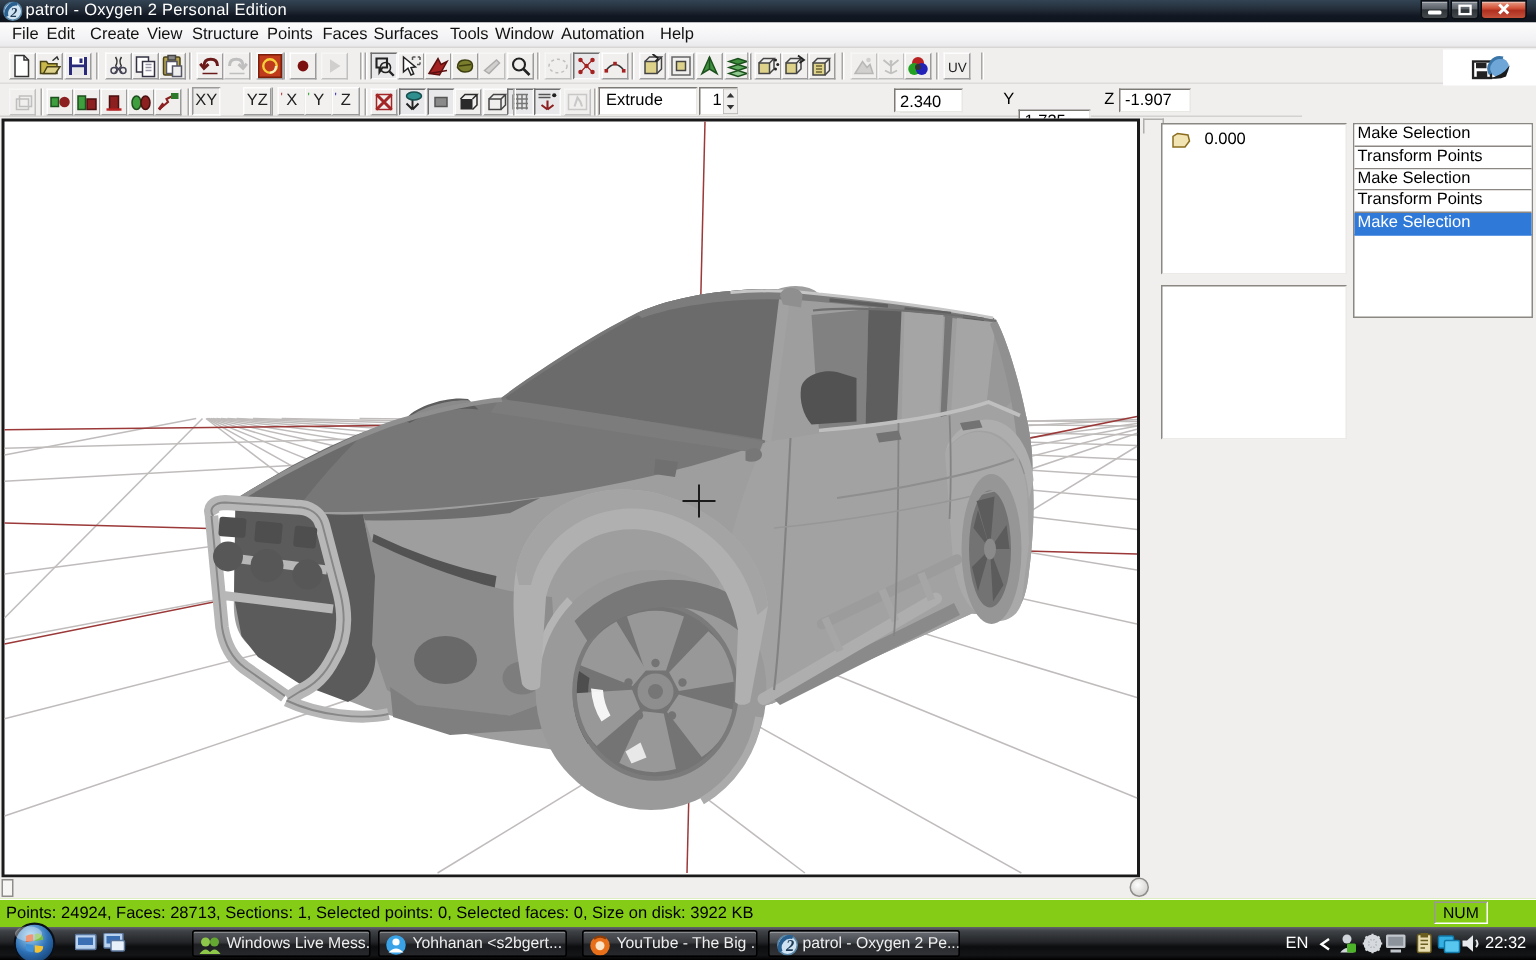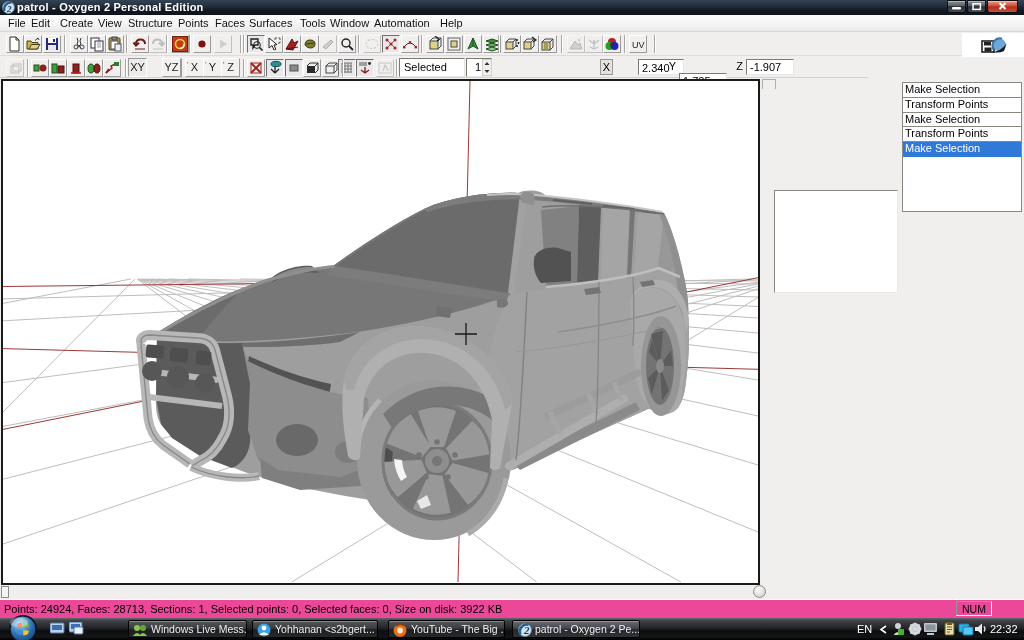--- a/index.html
+++ b/index.html
@@ -1,19 +1,19 @@
 <!DOCTYPE html>
 <html><head><meta charset="utf-8"><style>
 *{margin:0;padding:0;box-sizing:border-box}
 html,body{width:1024px;height:640px;overflow:hidden;font-family:"Liberation Sans",sans-serif}
 #app{position:absolute;left:0;top:0;width:1024px;height:640px;background:#f0efee}
 .abs{position:absolute}
 
 #title{left:0;top:0;width:1024px;height:15px;background:linear-gradient(180deg,#334454 0%,#242e3a 40%,#121823 70%,#0f141c 100%);}
-#title .txt{left:15px;top:1px;color:#fff;font-size:11px;font-weight:bold;letter-spacing:0.2px}
+#title .txt{left:15px;top:1px;color:#fff;font-size:11px;font-weight:normal;letter-spacing:0.2px}
 
 .wbtn{top:0;height:13px;border-radius:0 0 3px 3px;border:1px solid #0c0f14;box-shadow:inset 0 1px 0 rgba(255,255,255,.35)}
 #b-min{left:947px;width:19px;background:linear-gradient(180deg,#8a9097 0%,#5a6066 45%,#2e3338 50%,#43484d 100%)}
 #b-max{left:967px;width:19px;background:linear-gradient(180deg,#8a9097 0%,#5a6066 45%,#2e3338 50%,#43484d 100%)}
 #b-close{left:987px;width:31px;background:linear-gradient(180deg,#e8a08a 0%,#d4543a 40%,#b03020 55%,#c4513b 100%)}
 
 #menu{left:0;top:15px;width:1024px;height:17px;background:linear-gradient(180deg,#fdfdfe,#f2f1f3 70%,#e9e8ea);border-bottom:1px solid #d8d6d4;color:#111;font-size:11px}
 #menu span{position:absolute;top:2px}
 
 #tb1{left:0;top:33px;width:1024px;height:23px;background:#f0efee;border-bottom:1px solid #dddcda}
@@ -28,21 +28,21 @@
 
 #vp{left:1px;top:79px;width:759px;height:506px;background:#fff;border:2px solid #1a1a1a}
 
 #rpanel{left:762px;top:78px;width:262px;height:507px;background:#f0efee}
 .whitebox{position:absolute;background:#fff;border:1px solid;border-color:#8b8883 #eceae6 #eceae6 #8b8883}
 #plist{position:absolute;left:140px;top:4px;width:120px;height:130px;background:#fff;border:1px solid #8b8883}
 .prow{height:14.8px;border-bottom:1px solid #8b8883;font-size:11px;color:#000;padding-left:2px;line-height:13.5px;background:#fff;overflow:hidden;white-space:nowrap}
 .prow.sel{background:#2f7ad9;color:#fff;border-bottom:1px solid #2f7ad9}
 
 #hscroll{left:0;top:585px;width:1024px;height:14px;background:#f0efee}
-#status{left:0;top:599px;width:1024px;height:19px;background:#ec4899;border-top:1px solid #fff;font-size:11px;color:#000}
+#status{left:0;top:599px;width:1024px;height:19px;background:#84cc16;border-top:1px solid #fff;font-size:11px;color:#000}
 
 #task{left:0;top:618px;width:1024px;height:22px;background:linear-gradient(180deg,#63666a 0%,#3f4246 12%,#232528 45%,#0c0d0f 60%,#141517 85%,#000 100%)}
 .tkbtn{position:absolute;top:2px;height:18px;border-radius:2px;border:1px solid #000;background:linear-gradient(180deg,#55585d 0%,#3a3c40 45%,#1e1f22 55%,#27282b 100%);box-shadow:inset 0 1px 0 rgba(255,255,255,.3);color:#eeeeee;font-size:10.5px;white-space:nowrap;overflow:hidden}
 .tkbtn .lbl{position:absolute;left:22px;top:2px}
 .tray{color:#fff;font-size:11px}
 </style></head>
 <body>
 <div id="app">
 
   <div id="title" class="abs">
@@ -412,29 +412,29 @@
 <div class="tsep" style="left:125px"></div>
 <div class="tsep" style="left:243px"></div>
 <div class="tsep" style="left:342px"></div>
 <div class="tsep" style="left:396px"></div>
 <div class="xybtn" style="left:128px;width:19px;border-color:#9b9b9b #fdfdfd #fdfdfd #9b9b9b;background:#ecebea">XY</div>
 <div class="xybtn" style="left:163px;width:19px">XZ</div>
 <div class="xybtn" style="left:162px;width:19px">YZ</div>
 <div class="xybtn" style="left:185px;width:19px"><span style="position:absolute;left:1px;top:-3px;font-size:8px;color:#b92222">'</span><span style="color:#222">X</span></div>
 <div class="xybtn" style="left:203px;width:19px"><span style="position:absolute;left:1px;top:-3px;font-size:8px;color:#22a022">'</span><span style="color:#222">Y</span></div>
 <div class="xybtn" style="left:221px;width:19px"><span style="position:absolute;left:1px;top:-3px;font-size:8px;color:#2222b9">'</span><span style="color:#222">Z</span></div>
-    <div class="field" style="left:399px;top:1px;width:66px;height:19px;padding:2px 0 0 4px">Selected</div>
+    <div class="field" style="left:399px;top:1px;width:66px;height:19px;padding:2px 0 0 4px">Extrude</div>
     <div class="field" style="left:466px;top:1px;width:26px;height:19px;padding:2px 0 0 8px">1</div>
     <svg class="abs" style="left:482px;top:2px" width="10" height="17">
         <rect x="0" y="0" width="10" height="17" fill="#f0efee" stroke="#b5b3b0"></rect>
         <path d="M2.5 6 L5 3 L7.5 6 Z" fill="#333"></path>
         <path d="M2.5 11 L5 14 L7.5 11 Z" fill="#333"></path>
       </svg>
     <div class="abs" style="left:600px;top:2px;width:13px;height:16px;background:#e4e2df;border:1px solid #9a9894;font-size:11px;text-align:center;line-height:15px">X</div>
-    <div class="field" style="left:638px;top:2px;width:46px;height:16px;padding:2px 0 0 3px">2.340</div>
+    <div class="field" style="left:596px;top:2px;width:46px;height:16px;padding:2px 0 0 3px">2.340</div>
     <div class="abs" style="left:666px;top:2px;width:13px;height:16px;font-size:11px;text-align:center;line-height:15px">Y</div>
     <div class="field" style="left:679px;top:16px;width:48px;height:16px;padding:1px 0 0 3px">1.735</div>
     <div class="abs" style="left:733px;top:2px;width:13px;height:16px;font-size:11px;text-align:center;line-height:15px">Z</div>
     <div class="field" style="left:746px;top:2px;width:48px;height:16px;padding:1px 0 0 3px">-1.907</div>
   </div>
 
   <div id="vp" class="abs"></div>
   <svg id="scene" class="abs" style="left:0;top:0" width="1024" height="640" viewBox="0 0 1024 640">
       <g stroke="#c0bcbc" stroke-width="1" fill="none">
 <line x1="3.0" y1="298.9" x2="752.4" y2="279.0"></line>
@@ -646,20 +646,26 @@
 <path d="M516 352 C 560 348 620 338 668 326" stroke="#979797" stroke-width="1" fill="none"></path>
 </g>
 
 <g stroke="#1a1a1a" stroke-width="1.3">
         <path d="M455 334 L 477 334 M466 323 L 466 345"></path>
       </g>
 </svg>
 
   <div id="rpanel" class="abs">
     <div class="abs" style="left:0;top:1px;width:14px;height:10px;background:#f0efee;border:1px solid #b0aeab;border-bottom:none"></div>
+    <div class="whitebox" style="left:12px;top:4px;width:124px;height:101px">
+      <svg width="16" height="14" style="position:absolute;left:5px;top:4px">
+          <path d="M2 11 L2 4 L5 2 L12 3 L13 7 L10 11 Z" fill="#f3e4b4" stroke="#8a6d1f"></path>
+        </svg>
+      <div style="position:absolute;left:28px;top:4px;font-size:11px">0.000</div>
+    </div>
     <div class="whitebox" style="left:12px;top:112px;width:124px;height:103px"></div>
     <div id="plist">
       <div class="prow">Make Selection</div>
       <div class="prow">Transform Points</div>
       <div class="prow">Make Selection</div>
       <div class="prow">Transform Points</div>
       <div class="prow sel">Make Selection</div>
     </div>
   </div>
 

